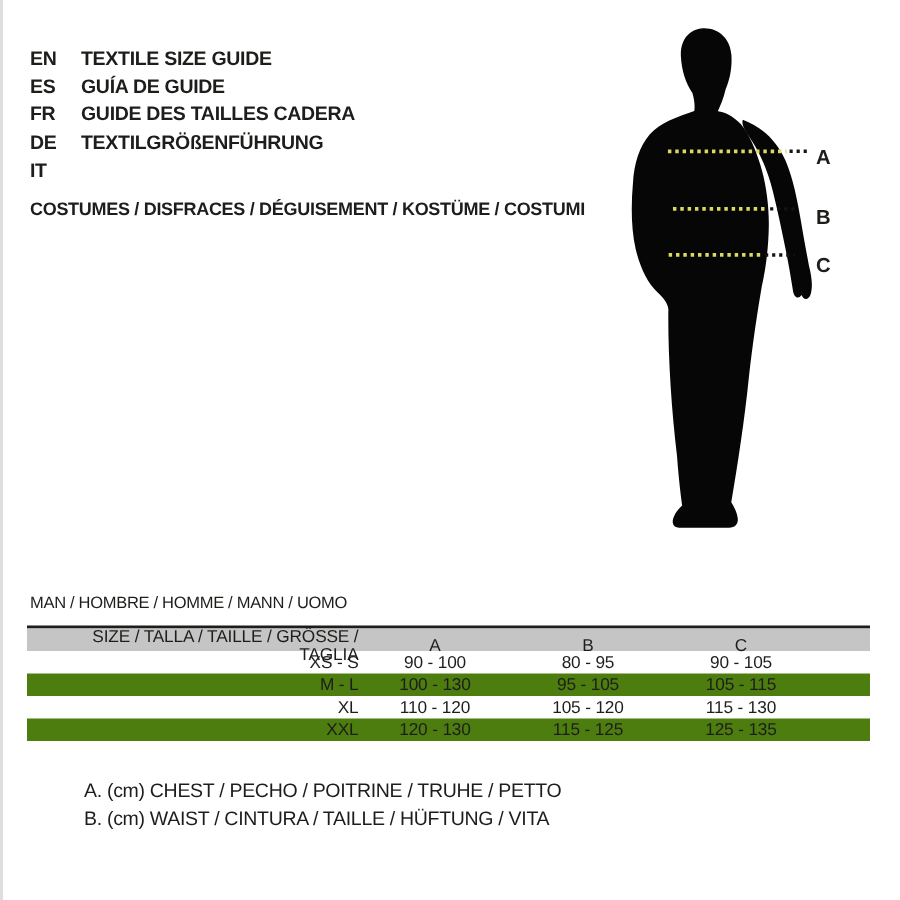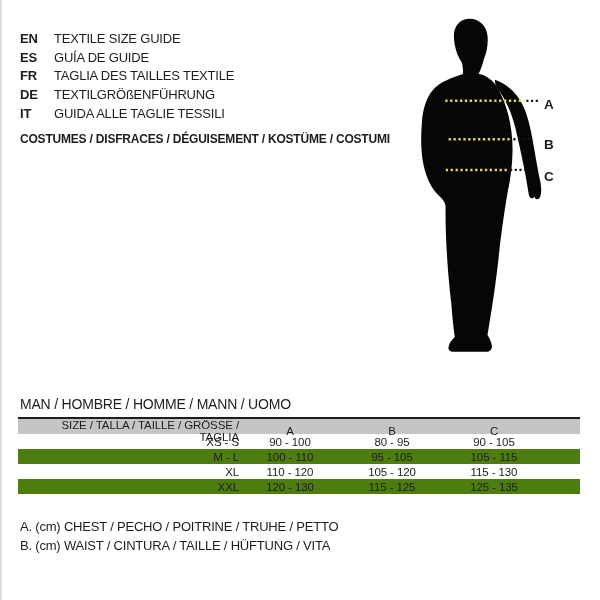--- a/index.html
+++ b/index.html
@@ -7,80 +7,79 @@
     position:relative;width:600px;height:600px;background:#ffffff;overflow:hidden;
     font-family:"Liberation Sans",sans-serif;color:#1d1d1b;
     -webkit-font-smoothing:antialiased;
   }
   .left-edge{position:absolute;left:0;top:0;width:2px;height:600px;background:#dedede;}
 
   
   .lang-list{position:absolute;left:20px;top:29px;display:flex;flex-direction:column;}
   .lang-row{display:flex;height:18.8px;align-items:center;letter-spacing:-0.2px;}
   .lang-code{width:34px;font-size:13px;font-weight:bold;}
-  .lang-label{font-size:13px;font-weight:normal;}
+  .lang-label{font-size:13px;font-weight:bold;}
 
   
   .category-title{
     position:absolute;left:20px;top:132px;font-size:12px;font-weight:bold;
     letter-spacing:-0.2px;white-space:nowrap;
   }
 
   
   .figure-svg{position:absolute;left:415px;top:15px;width:145px;height:355px;}
   .measure-label{
     position:absolute;width:16px;font-size:13.5px;font-weight:bold;line-height:15px;
   }
   .label-a{left:544px;top:97px;}
   .label-b{left:544px;top:137px;}
   .label-c{left:544px;top:169px;}
 
   
-  .table-heading{position:absolute;left:20px;top:396px;font-size:14px;letter-spacing:-0.2px;}
+  .table-heading{position:absolute;left:20px;top:396px;font-size:11px;letter-spacing:-0.2px;}
   .size-table{
     position:absolute;left:18px;top:417px;width:562px;
     border-top:2px solid #1d1d1b;font-size:11.5px;letter-spacing:-0.1px;
   }
   .t-row{display:grid;grid-template-columns:221px 102px 102px 102px 1fr;height:15px;align-items:center;}
   .t-row.header{background:#c5c5c5;}
   .t-row.stripe{background:#4d7c0f;}
   .cell-size{padding-left:5px;text-align:right;}
   .cell-num{text-align:center;}
 
   
   .legend{position:absolute;left:20px;top:519px;display:flex;flex-direction:column;}
-  .legend-item{height:18.8px;font-size:13px;letter-spacing:-0.2px;white-space:nowrap;}
+  .legend-item{height:18.8px;font-size:13px;letter-spacing:-0.2px;white-space:nowrap;margin-left:36px;}
 </style>
 </head>
 <body>
 
 <div class="page">
 
   <div class="left-edge"></div>
 
   <div class="lang-list">
     <div class="lang-row">
       <span class="lang-code">EN</span>
       <span class="lang-label">TEXTILE SIZE GUIDE</span>
     </div>
     <div class="lang-row">
       <span class="lang-code">ES</span>
       <span class="lang-label">GUÍA DE GUIDE</span>
     </div>
     <div class="lang-row">
       <span class="lang-code">FR</span>
-      <span class="lang-label">TAGLIA DES TAILLES TEXTILE</span>
+      <span class="lang-label">GUIDE DES TAILLES CADERA</span>
     </div>
     <div class="lang-row">
       <span class="lang-code">DE</span>
       <span class="lang-label">TEXTILGRÖßENFÜHRUNG</span>
     </div>
     <div class="lang-row">
       <span class="lang-code">IT</span>
-      <span class="lang-label">GUIDA ALLE TAGLIE TESSILI</span>
     </div>
   </div>
 
   <div class="category-title">COSTUMES / DISFRACES / DÉGUISEMENT / KOSTÜME / COSTUMI</div>
 
   <svg class="figure-svg" viewBox="415 15 145 370">
     <path d="M 468,19
          C 458,19.5 452,27.5 452.5,38.5
          C 453,48.5 456,57.5 460.5,64
          C 461.8,68.5 462.4,72.8 461.8,76.5
@@ -143,21 +142,21 @@
     </div>
     <div class="t-row">
       <div class="cell-size">XS - S</div>
       <div class="cell-num">90 - 100</div>
       <div class="cell-num">80 - 95</div>
       <div class="cell-num">90 - 105</div>
       <div></div>
     </div>
     <div class="t-row stripe">
       <div class="cell-size">M - L</div>
-      <div class="cell-num">100 - 110</div>
+      <div class="cell-num">100 - 130</div>
       <div class="cell-num">95 - 105</div>
       <div class="cell-num">105 - 115</div>
       <div></div>
     </div>
     <div class="t-row">
       <div class="cell-size">XL</div>
       <div class="cell-num">110 - 120</div>
       <div class="cell-num">105 - 120</div>
       <div class="cell-num">115 - 130</div>
       <div></div>

